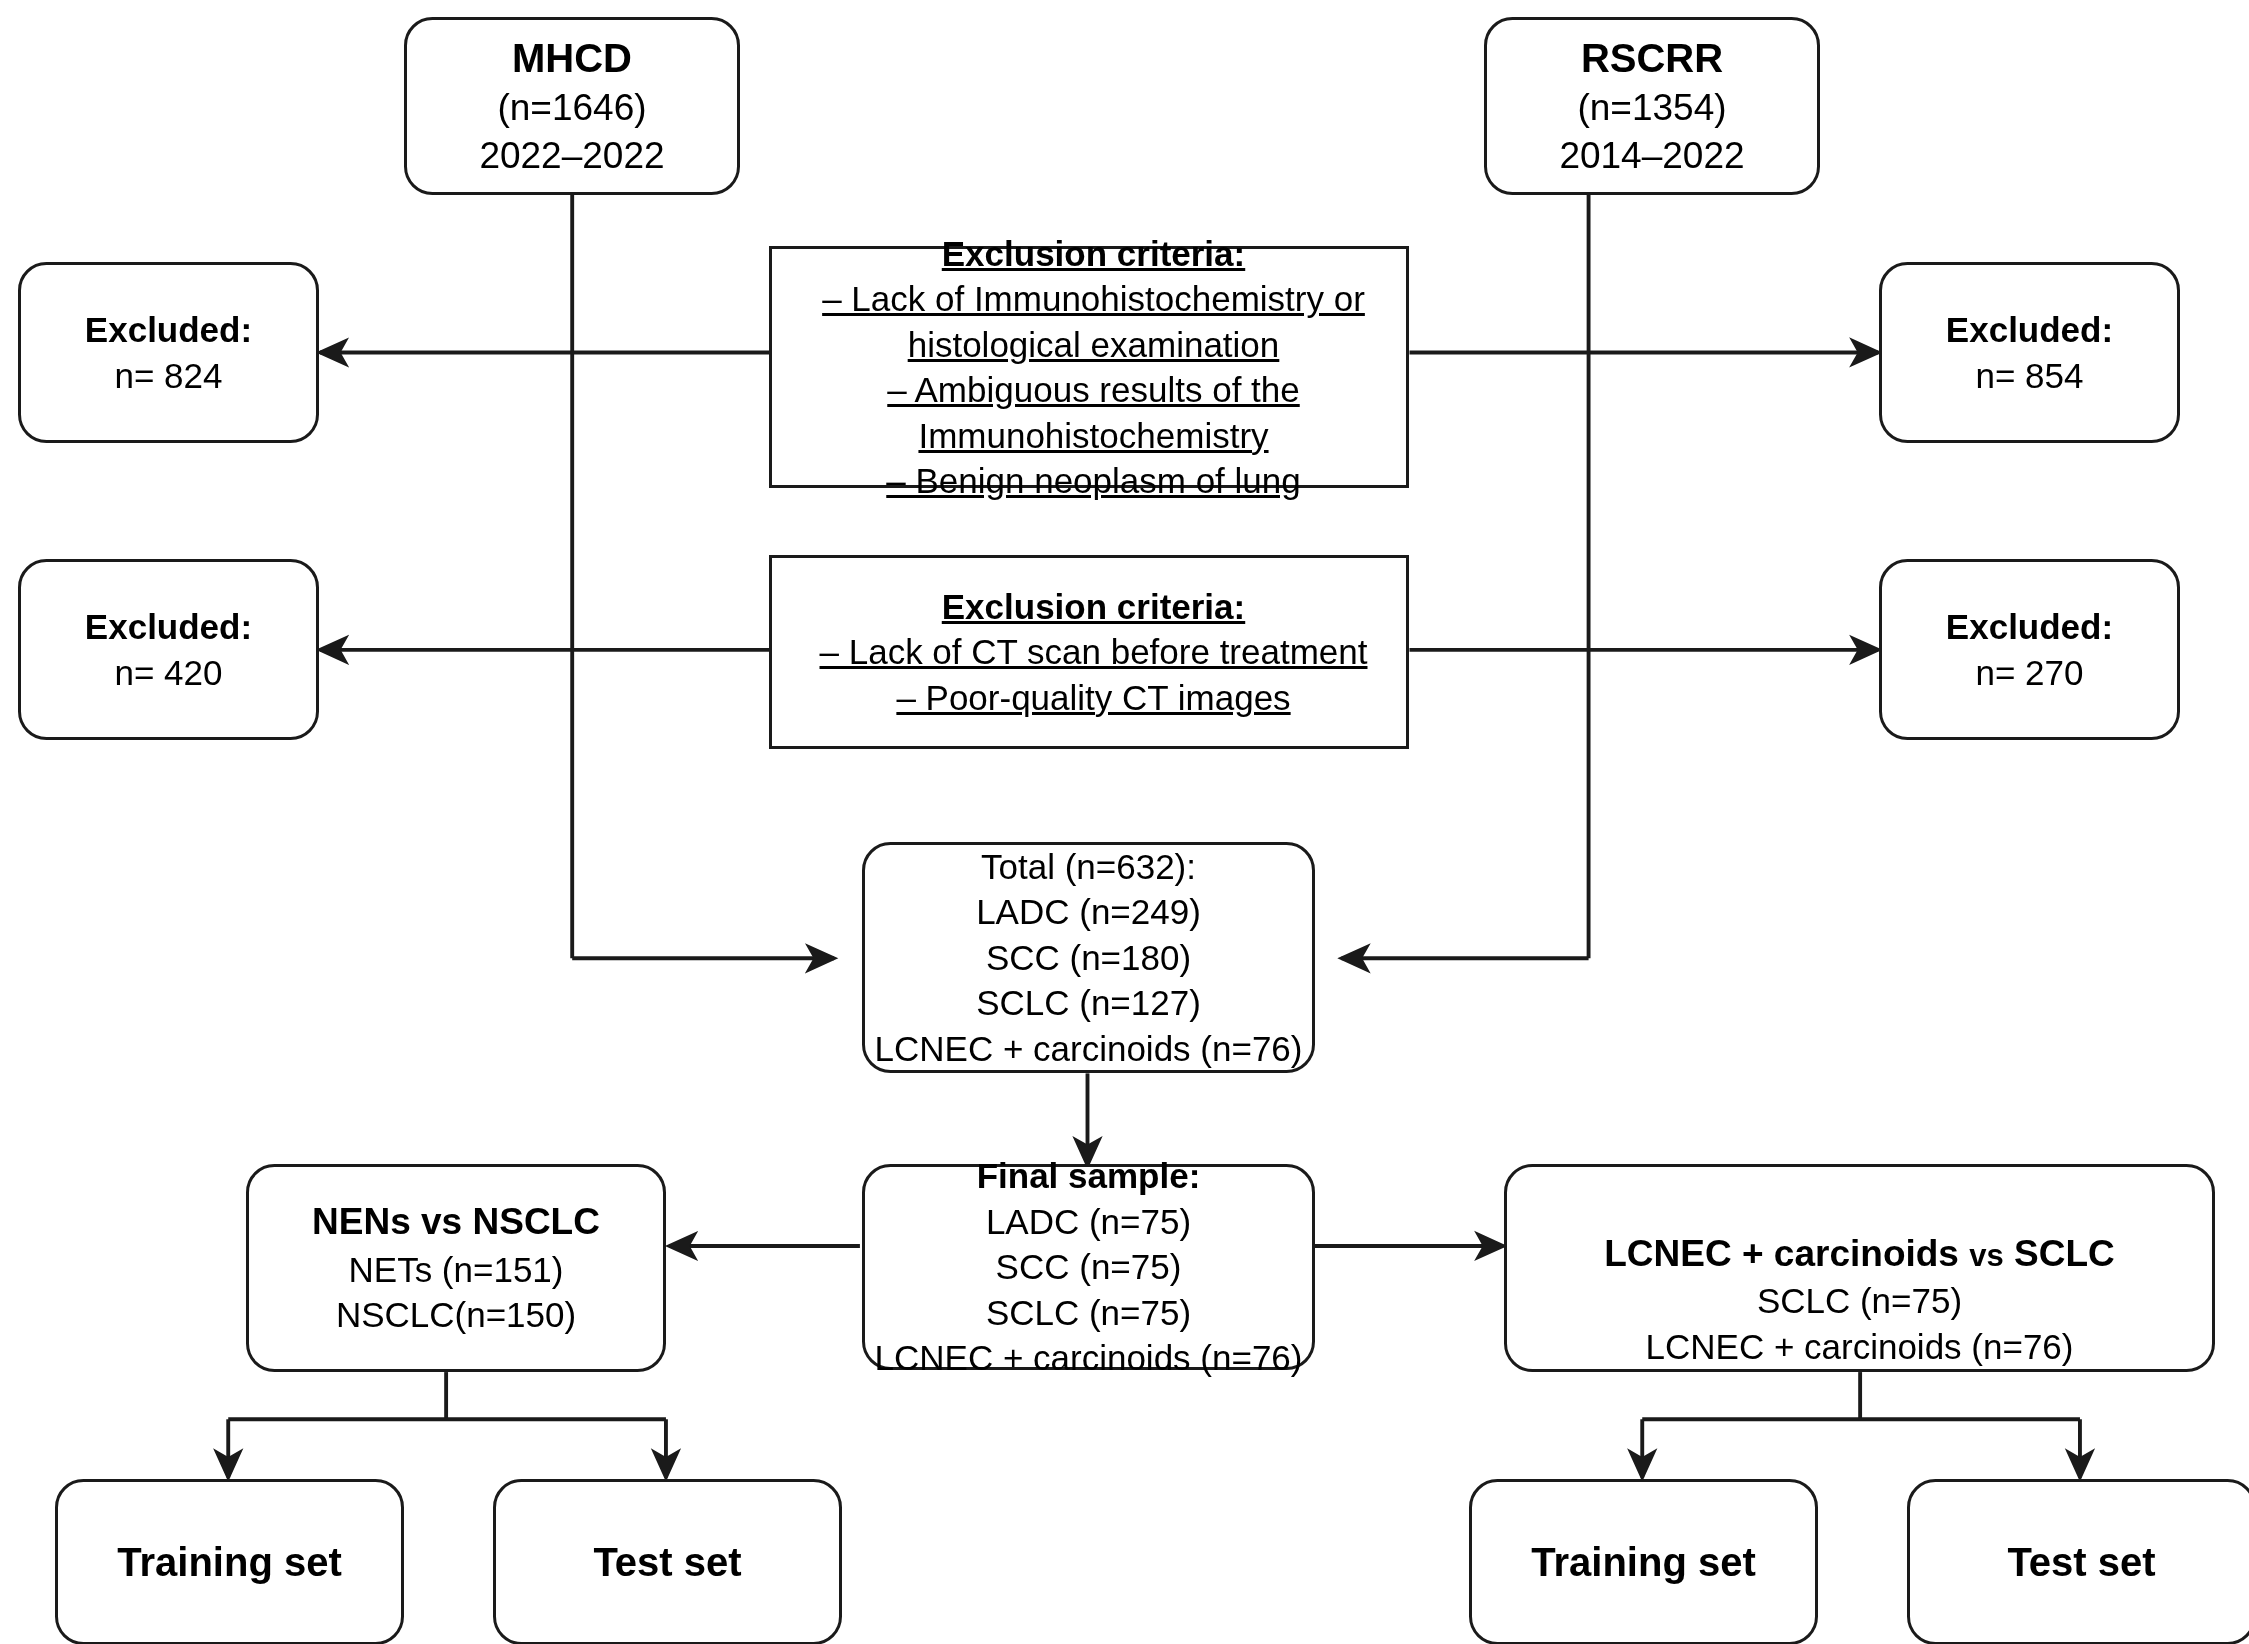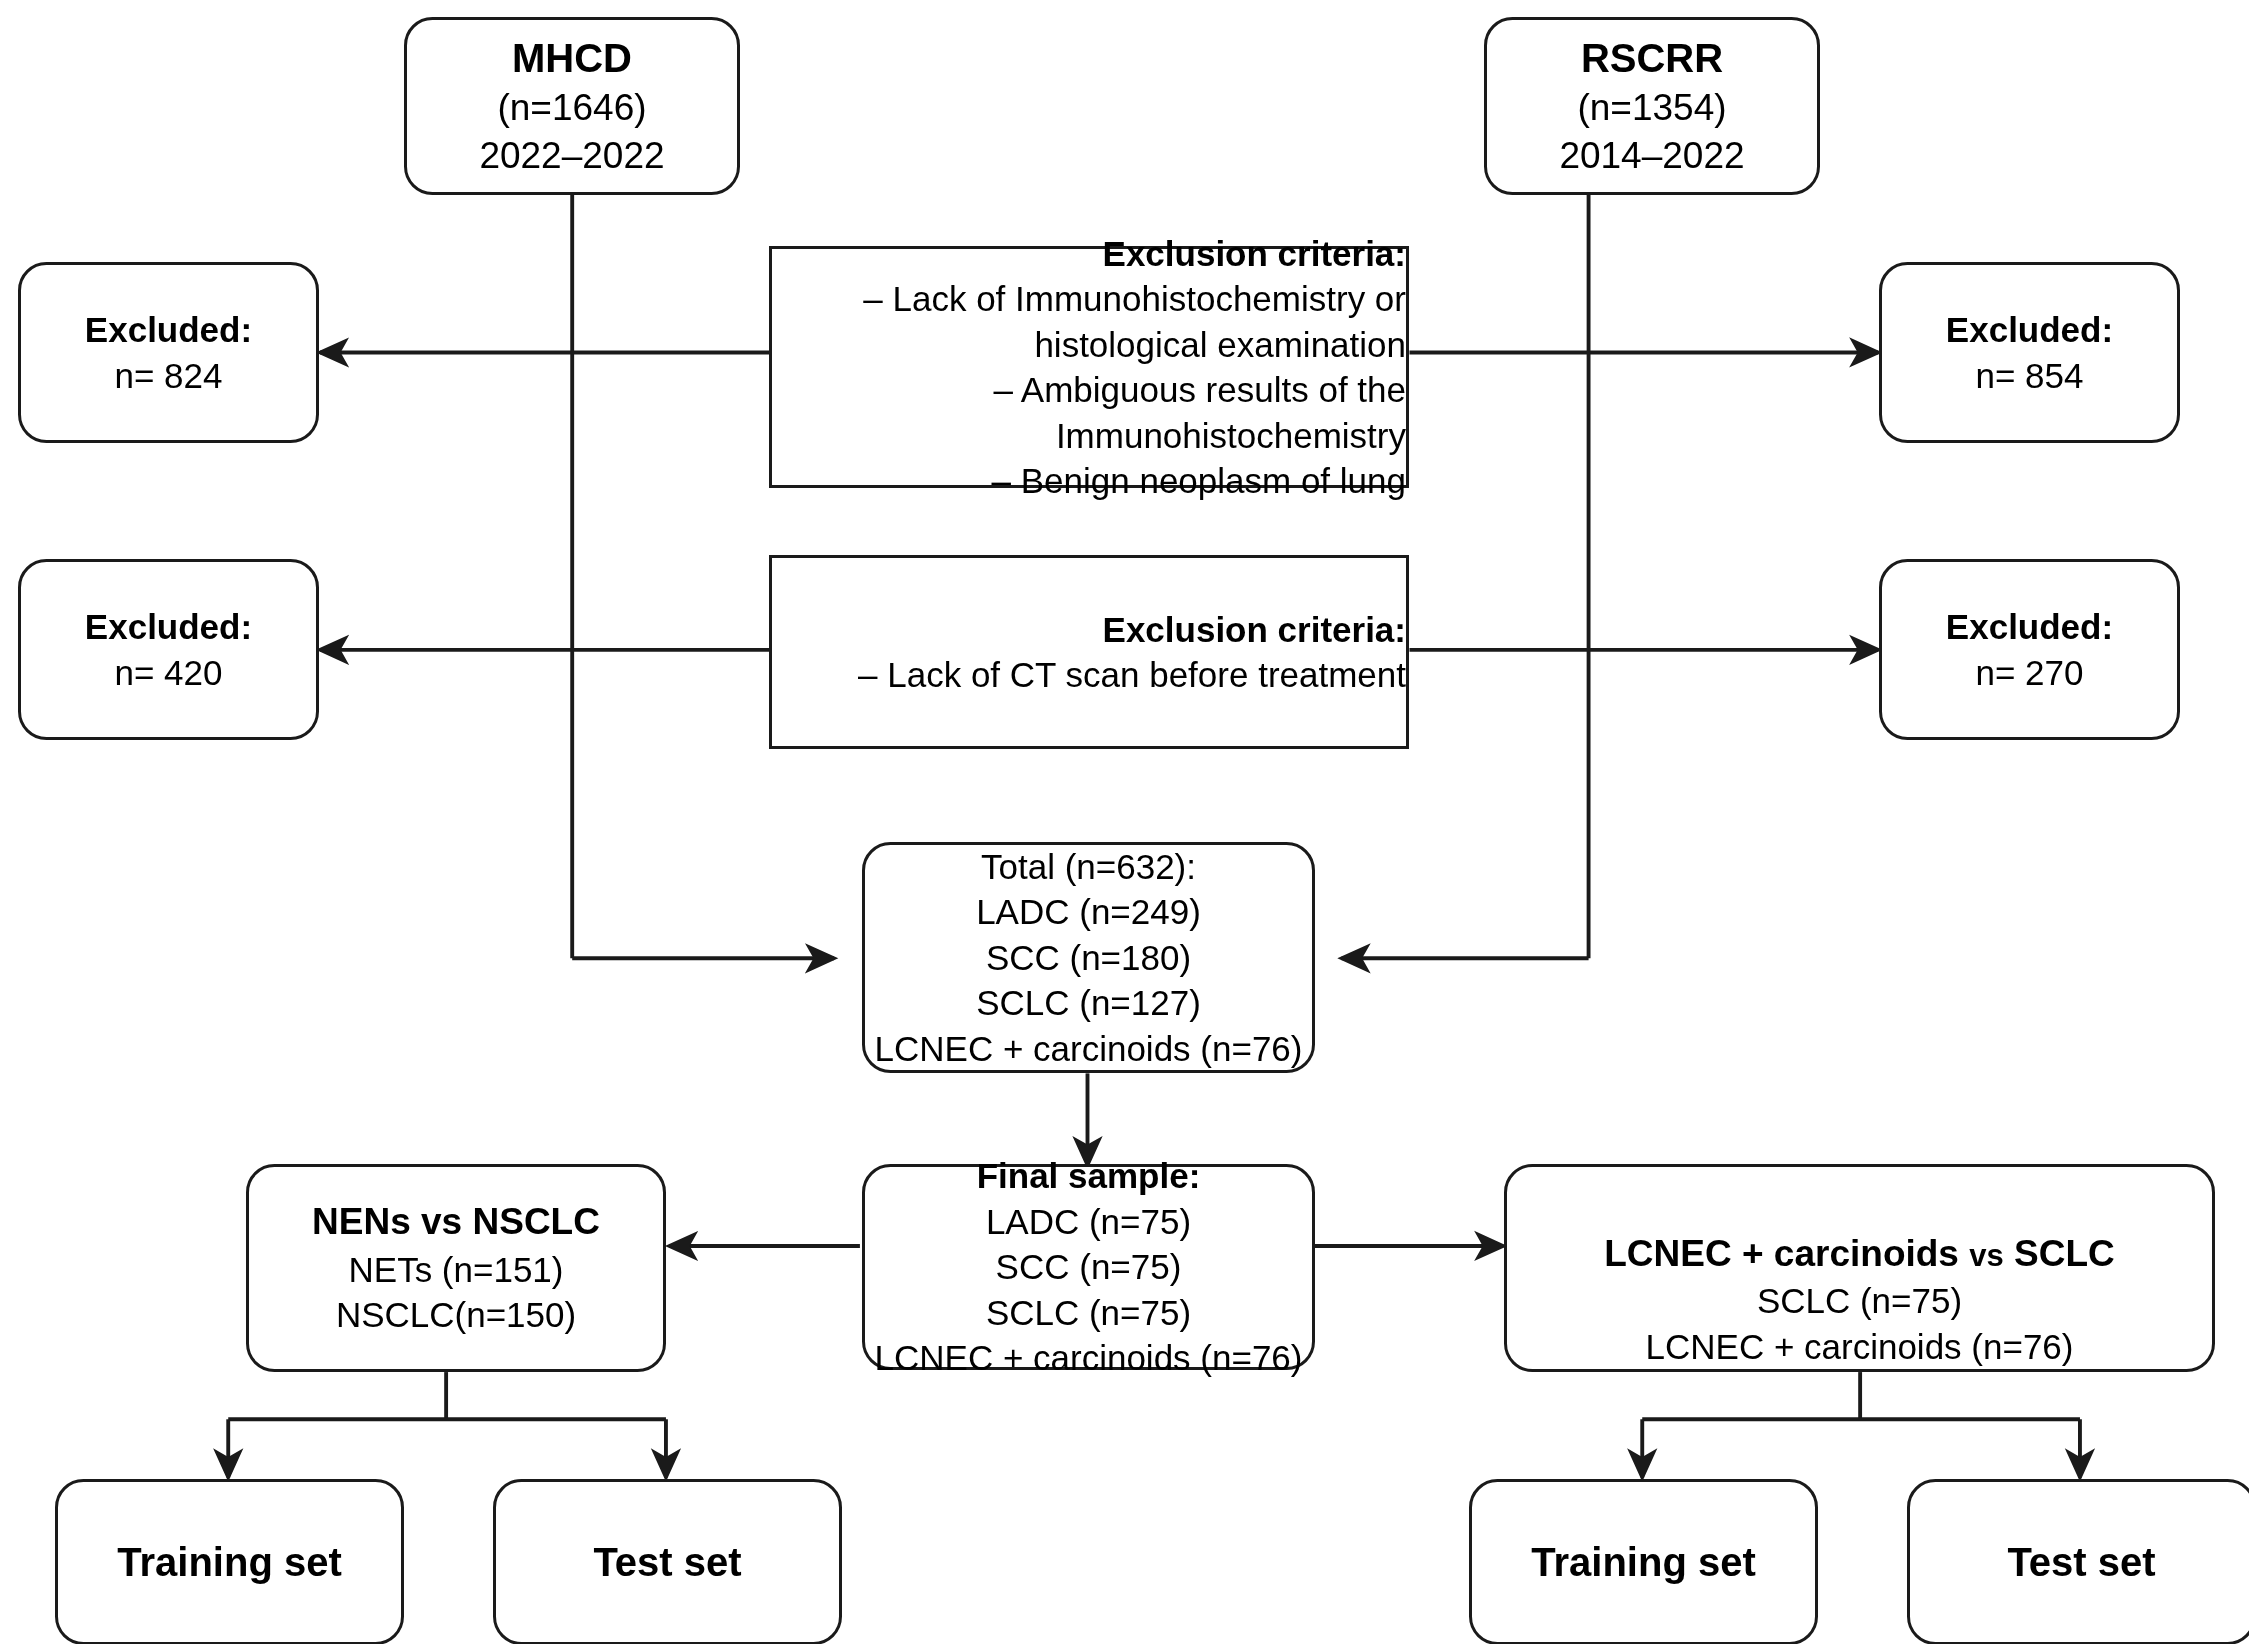--- a/index.html
+++ b/index.html
@@ -33,23 +33,24 @@
     flex-direction: column;
     align-items: center;
     justify-content: center;
     text-align: center;
     line-height: 1.30;
     z-index: 2;
   }
   .rounded { border-radius: 28.4px; }
   .sharp   { border-radius: 0; }
   .leftal  {
-    align-items: flex-end;
+    align-items: center;
     text-align: left;
     padding-left: 9px;
+    text-decoration: underline;
   }
   .t-bold   { font-weight: bold; }
   .t-normal { font-weight: normal; }
   .fs-62 { font-size: 40px; }
   .fs-58 { font-size: 37px; }
   .fs-54 { font-size: 35px; }
   .vs-small { font-size: 31px; font-weight: bold; }
   .line { display: block; white-space: nowrap; }
 </style>
 </head>
@@ -114,20 +115,21 @@
     <span class="line fs-54 t-normal">– Lack of Immunohistochemistry or</span>
     <span class="line fs-54 t-normal">histological examination</span>
     <span class="line fs-54 t-normal">– Ambiguous results of the</span>
     <span class="line fs-54 t-normal">Immunohistochemistry</span>
     <span class="line fs-54 t-normal">– Benign neoplasm of lung</span>
   </div>
 
   <div class="node sharp leftal" style="left:769px; top:555px; width:640px; height:194px; justify-content:center;">
     <span class="line fs-54 t-bold">Exclusion criteria:</span>
     <span class="line fs-54 t-normal">– Lack of CT scan before treatment</span>
+    <span class="line fs-54 t-normal">– Poor-quality CT images</span>
   </div>
 
   <div class="node rounded" style="left:18px; top:262px; width:301px; height:181px;">
     <span class="line fs-54 t-bold">Excluded:</span>
     <span class="line fs-54 t-normal">n= 824</span>
   </div>
 
   <div class="node rounded" style="left:18px; top:559px; width:301px; height:181px;">
     <span class="line fs-54 t-bold">Excluded:</span>
     <span class="line fs-54 t-normal">n= 420</span>

